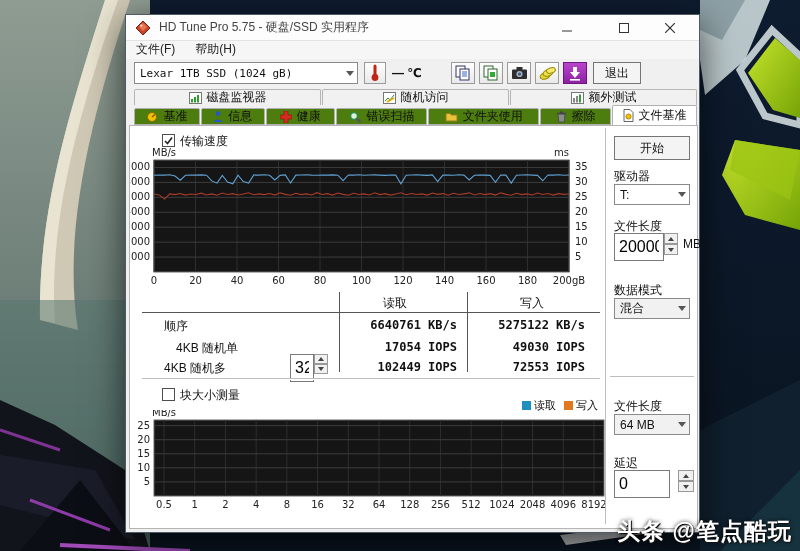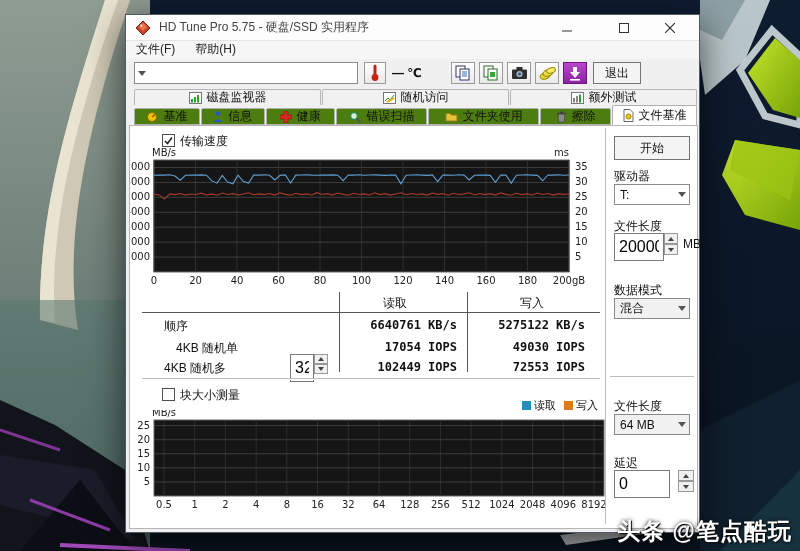--- a/index.html
+++ b/index.html
@@ -137,20 +137,21 @@
       </div>
     </div>
 
     <div class="menubar">
       <span>文件(F)</span>
       <span>帮助(H)</span>
     </div>
 
     <div class="toolbar">
       <div class="combo" style="left:8px;top:3px;width:224px;height:22px;font-family:'DejaVu Sans Mono','Liberation Mono',monospace;">
+        <span class="ctext">Lexar 1TB SSD (1024 gB)</span>
         <span class="chev">
             <span class="tri-down"></span>
           </span>
       </div>
       <div class="tbtn" style="left:238px;top:3px;width:22px;height:22px;">
         <svg width="12" height="18">
           <line x1="6" y1="2" x2="6" y2="11" stroke="#c02414" stroke-width="3" stroke-linecap="round"></line>
           <circle cx="6" cy="13.5" r="3.4" fill="#c02414"></circle>
         </svg>
       </div>

